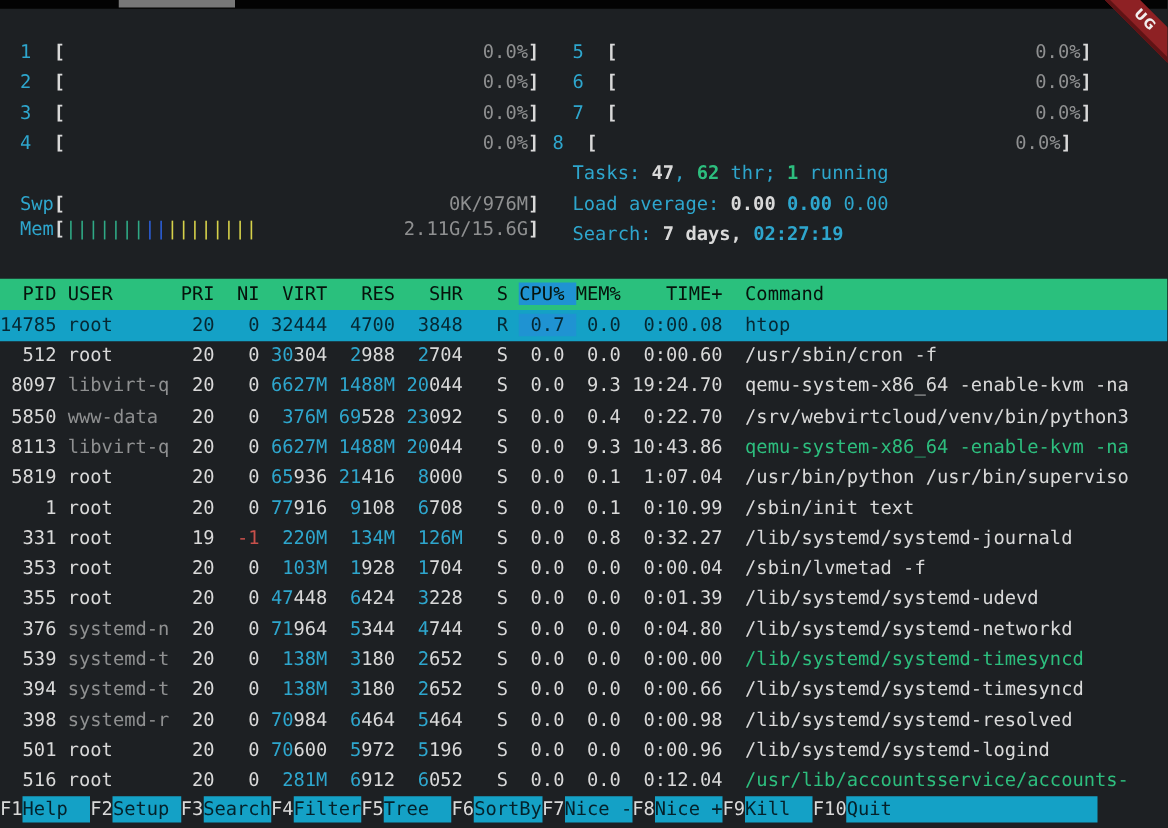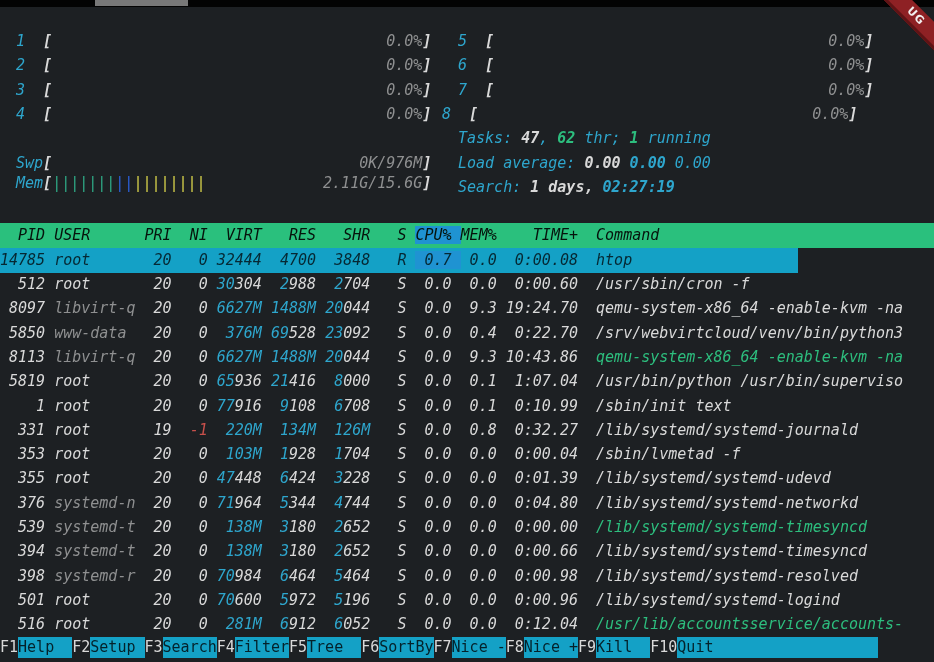--- a/index.html
+++ b/index.html
@@ -4,34 +4,34 @@
 <style>
   html,body{margin:0;padding:0;width:934px;height:662px;overflow:hidden;background:#1d2023;}
   #screen{position:relative;width:934px;height:662px;background:#1d2023;
           font-family:"DejaVu Sans Mono",monospace;font-size:15px;}
   #top-strip{position:absolute;left:0;top:0;width:934px;height:7px;background:#030303;}
   #top-tab{position:absolute;left:95px;top:0;width:93px;height:6px;background:#787878;}
   #ribbon{position:absolute;top:7px;right:-24px;width:86px;height:17px;line-height:17px;
           background:#8e2124;border-bottom:3px solid #5f1315;color:#f2eeee;
           font-family:"DejaVu Sans",sans-serif;font-weight:bold;font-size:11px;text-align:center;
           transform:rotate(45deg);z-index:50;letter-spacing:1px;}
-  .line{position:absolute;left:0;white-space:pre;height:25px;line-height:24.3px;color:var(--white);font-style:italic;}
+  .line{position:absolute;left:0;white-space:pre;height:25px;line-height:24.3px;color:var(--white);}
   .b{font-weight:bold;}
   .c-cyan{color:var(--cyan);}
   .c-white{color:var(--white);}
   .c-gray{color:var(--gray);}
   .c-red{color:var(--red);}
   .c-green{color:var(--green);}
   .bar-g{color:var(--bargreen);}
   .bar-b{color:var(--barblue);}
   .bar-y{color:var(--baryellow);}
   .thead{background:var(--headbg);width:934px;}
   .thead span{color:#06130c;}
   .thead .sortbg{background:var(--sortbg);}
-  .sel{background:var(--selbg);width:798px;}
+  .sel{background:var(--selbg);width:934px;}
   .sel span{color:#062833 !important;}
   .sel .cpuband{background:var(--sortbg);}
   #fbar{position:absolute;left:0;width:878px;height:21px;line-height:21px;display:flex;
         white-space:pre;}
   .fkey{color:var(--white);}
   .flabel{background:var(--selbg);color:#04222b;}
   .ffill{flex:1;background:var(--selbg);}
 </style>
 </head>
 <body style="background: rgb(29, 32, 35);">
@@ -47,21 +47,21 @@
       <div class="line" style="top: 77.6px; left: 16px;"><span class="c-cyan">3  </span><span class="c-white b">[</span><span class="c-gray">                                     0.0%</span><span class="c-white b">]</span></div>
       <div class="line" style="top: 101.9px; left: 16px;"><span class="c-cyan">4  </span><span class="c-white b">[</span><span class="c-gray">                                     0.0%</span><span class="c-white b">]</span></div>
       <div class="line" style="top: 29px; left: 458px;"><span class="c-cyan">5  </span><span class="c-white b">[</span><span class="c-gray">                                     0.0%</span><span class="c-white b">]</span></div>
       <div class="line" style="top: 53.3px; left: 458px;"><span class="c-cyan">6  </span><span class="c-white b">[</span><span class="c-gray">                                     0.0%</span><span class="c-white b">]</span></div>
       <div class="line" style="top: 77.6px; left: 458px;"><span class="c-cyan">7  </span><span class="c-white b">[</span><span class="c-gray">                                     0.0%</span><span class="c-white b">]</span></div>
       <div class="line" style="top: 101.9px; left: 442px;"><span class="c-cyan">8  </span><span class="c-white b">[</span><span class="c-gray">                                     0.0%</span><span class="c-white b">]</span></div>
       <div class="line" style="top: 126.2px; left: 16px; margin-top: 45px;"><span class="c-cyan">Mem</span><span class="c-white b">[</span><span class="bar-g">|||||||</span><span class="bar-b">||</span><span class="bar-y">||||||||</span><span class="c-gray">             2.11G/15.6G</span><span class="c-white b">]</span></div>
       <div class="line" style="top: 150.5px; left: 16px;"><span class="c-cyan">Swp</span><span class="c-white b">[</span><span class="c-gray">                                  0K/976M</span><span class="c-white b">]</span></div>
       <div class="line" style="top: 126.2px; left: 458px;"><span class="c-cyan">Tasks: </span><span class="c-white b">47</span><span class="c-cyan">, </span><span class="c-green b">62</span><span class="c-cyan"> thr; </span><span class="c-green b">1</span><span class="c-cyan"> running</span></div>
       <div class="line" style="top: 150.5px; left: 458px;"><span class="c-cyan">Load average: </span><span class="c-white b">0.00 </span><span class="c-cyan b">0.00 </span><span class="c-cyan">0.00</span></div>
-      <div class="line" style="top: 174.8px; left: 458px;"><span class="c-cyan">Search: </span><span class="c-white b">1 days, </span><span class="c-cyan b">02:27:19</span></div>
+      <div class="line" style="top: 174.8px; left: 458px;"><span class="c-cyan">Search: </span><span class="c-white b">7 days, </span><span class="c-cyan b">02:27:19</span></div>
       <div class="line thead" style="top: 223.4px; left: 0px;"><span>  PID </span><span>USER      </span><span>PRI </span><span> NI </span><span> VIRT </span><span>  RES </span><span>  SHR   </span><span>S </span><span class="sortbg">CPU% </span><span>MEM% </span><span>   TIME+  </span><span>Command</span></div>
       <div class="line sel" style="top: 247.7px; left: 0px;"><span class="c-white">14785 </span><span class="c-white">root      </span><span class="c-white"> 20 </span><span class="c-white">  0 </span><span class="c-white">32444 </span><span class="c-white"> 4700 </span><span class="c-white"> 3848   </span><span class="c-white">R </span><span class="cpuband"><span class="c-white"> 0.7 </span></span><span class="c-white"> 0.0 </span><span class="c-white"> 0:00.08  </span><span class="c-white">htop</span></div>
       <div class="line" style="top: 272px; left: 0px;"><span class="c-white">  512 </span><span class="c-white">root      </span><span class="c-white"> 20 </span><span class="c-white">  0 </span><span class="c-cyan">30</span><span class="c-white">304</span><span> </span><span class="c-white"> </span><span class="c-cyan">2</span><span class="c-white">988</span><span> </span><span class="c-white"> </span><span class="c-cyan">2</span><span class="c-white">704</span><span>   </span><span class="c-white">S </span><span><span class="c-white"> 0.0 </span></span><span class="c-white"> 0.0 </span><span class="c-white"> 0:00.60  </span><span class="c-white">/usr/sbin/cron -f</span></div>
       <div class="line" style="top: 296.3px; left: 0px;"><span class="c-white"> 8097 </span><span class="c-gray">libvirt-q </span><span class="c-white"> 20 </span><span class="c-white">  0 </span><span class="c-cyan">6627M</span><span> </span><span class="c-cyan">1488M</span><span> </span><span class="c-cyan">20</span><span class="c-white">044</span><span>   </span><span class="c-white">S </span><span><span class="c-white"> 0.0 </span></span><span class="c-white"> 9.3 </span><span class="c-white">19:24.70  </span><span class="c-white">qemu-system-x86_64 -enable-kvm -na</span></div>
       <div class="line" style="top: 320.6px; left: 0px;"><span class="c-white"> 5850 </span><span class="c-gray">www-data  </span><span class="c-white"> 20 </span><span class="c-white">  0 </span><span class="c-white"> </span><span class="c-cyan">376M</span><span> </span><span class="c-cyan">69</span><span class="c-white">528</span><span> </span><span class="c-cyan">23</span><span class="c-white">092</span><span>   </span><span class="c-white">S </span><span><span class="c-white"> 0.0 </span></span><span class="c-white"> 0.4 </span><span class="c-white"> 0:22.70  </span><span class="c-white">/srv/webvirtcloud/venv/bin/python3</span></div>
       <div class="line" style="top: 344.9px; left: 0px;"><span class="c-white"> 8113 </span><span class="c-gray">libvirt-q </span><span class="c-white"> 20 </span><span class="c-white">  0 </span><span class="c-cyan">6627M</span><span> </span><span class="c-cyan">1488M</span><span> </span><span class="c-cyan">20</span><span class="c-white">044</span><span>   </span><span class="c-white">S </span><span><span class="c-white"> 0.0 </span></span><span class="c-white"> 9.3 </span><span class="c-white">10:43.86  </span><span class="c-green">qemu-system-x86_64 -enable-kvm -na</span></div>
       <div class="line" style="top: 369.2px; left: 0px;"><span class="c-white"> 5819 </span><span class="c-white">root      </span><span class="c-white"> 20 </span><span class="c-white">  0 </span><span class="c-cyan">65</span><span class="c-white">936</span><span> </span><span class="c-cyan">21</span><span class="c-white">416</span><span> </span><span class="c-white"> </span><span class="c-cyan">8</span><span class="c-white">000</span><span>   </span><span class="c-white">S </span><span><span class="c-white"> 0.0 </span></span><span class="c-white"> 0.1 </span><span class="c-white"> 1:07.04  </span><span class="c-white">/usr/bin/python /usr/bin/superviso</span></div>
       <div class="line" style="top: 393.5px; left: 0px;"><span class="c-white">    1 </span><span class="c-white">root      </span><span class="c-white"> 20 </span><span class="c-white">  0 </span><span class="c-cyan">77</span><span class="c-white">916</span><span> </span><span class="c-white"> </span><span class="c-cyan">9</span><span class="c-white">108</span><span> </span><span class="c-white"> </span><span class="c-cyan">6</span><span class="c-white">708</span><span>   </span><span class="c-white">S </span><span><span class="c-white"> 0.0 </span></span><span class="c-white"> 0.1 </span><span class="c-white"> 0:10.99  </span><span class="c-white">/sbin/init text</span></div>
       <div class="line" style="top: 417.8px; left: 0px;"><span class="c-white">  331 </span><span class="c-white">root      </span><span class="c-white"> 19 </span><span class="c-red"> -1 </span><span class="c-white"> </span><span class="c-cyan">220M</span><span> </span><span class="c-white"> </span><span class="c-cyan">134M</span><span> </span><span class="c-white"> </span><span class="c-cyan">126M</span><span>   </span><span class="c-white">S </span><span><span class="c-white"> 0.0 </span></span><span class="c-white"> 0.8 </span><span class="c-white"> 0:32.27  </span><span class="c-white">/lib/systemd/systemd-journald</span></div>
       <div class="line" style="top: 442.1px; left: 0px;"><span class="c-white">  353 </span><span class="c-white">root      </span><span class="c-white"> 20 </span><span class="c-white">  0 </span><span class="c-white"> </span><span class="c-cyan">103M</span><span> </span><span class="c-white"> </span><span class="c-cyan">1</span><span class="c-white">928</span><span> </span><span class="c-white"> </span><span class="c-cyan">1</span><span class="c-white">704</span><span>   </span><span class="c-white">S </span><span><span class="c-white"> 0.0 </span></span><span class="c-white"> 0.0 </span><span class="c-white"> 0:00.04  </span><span class="c-white">/sbin/lvmetad -f</span></div>

